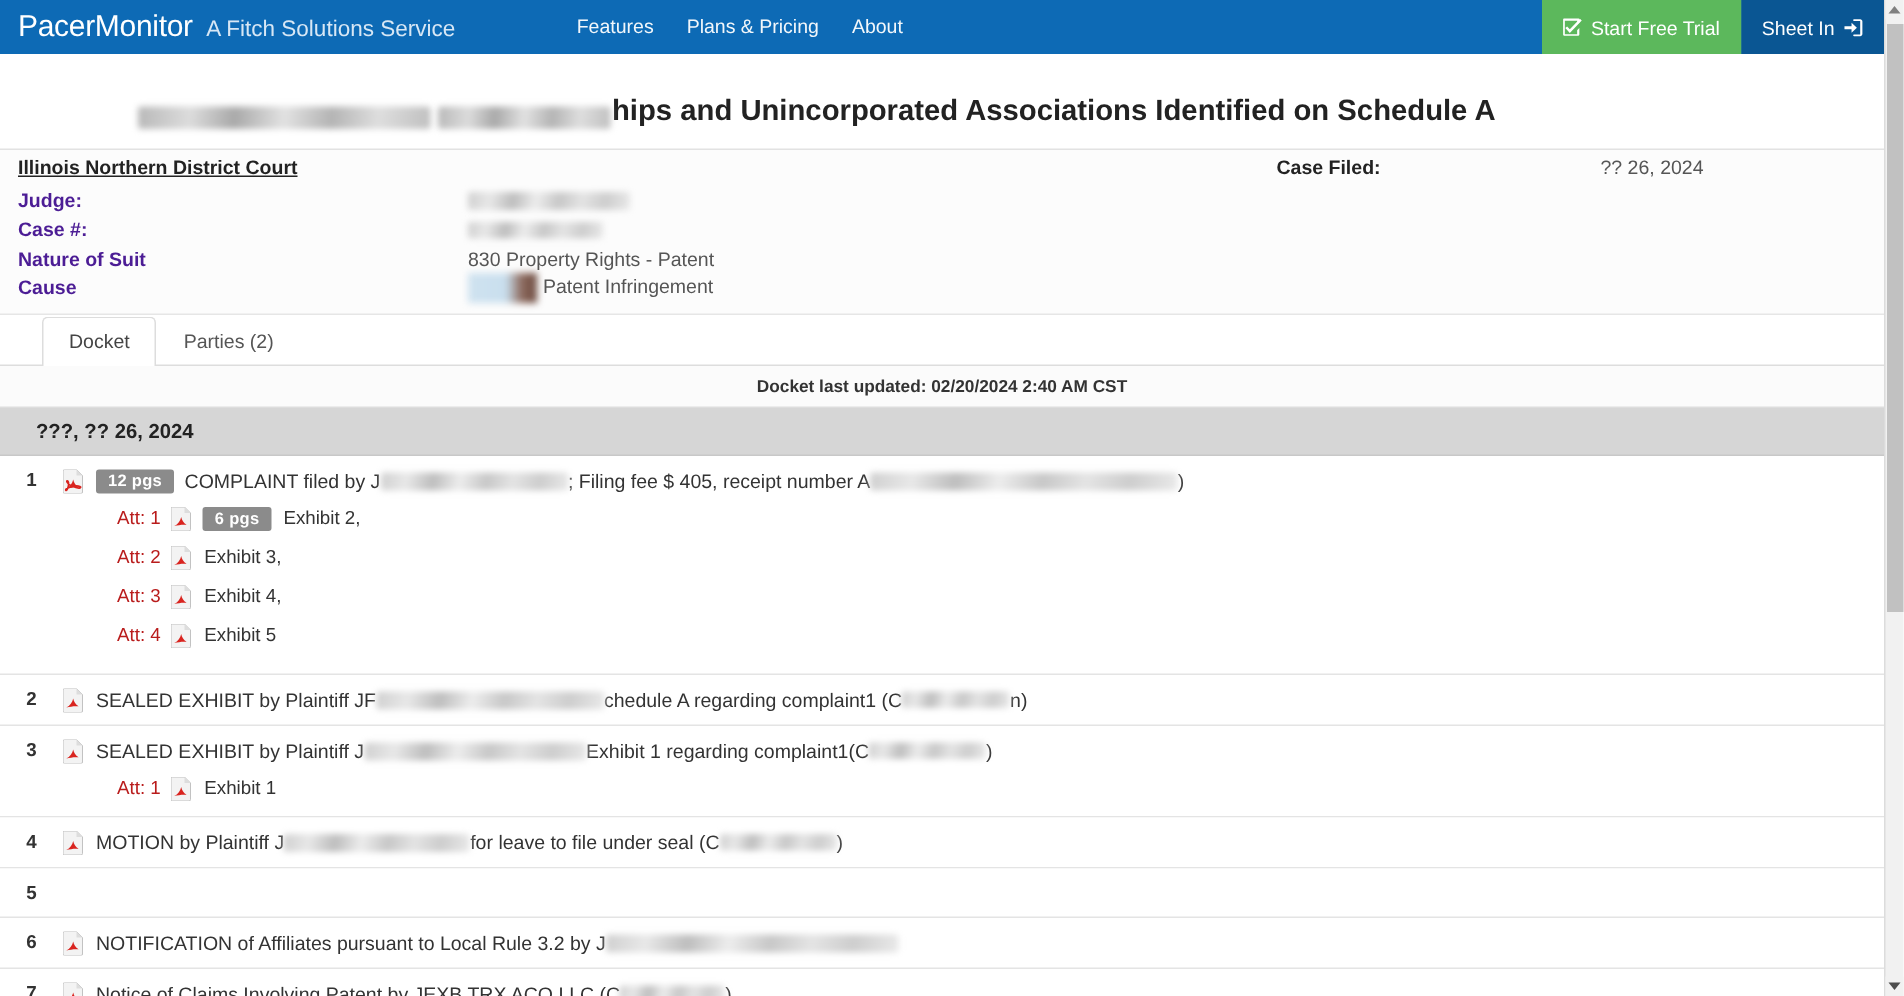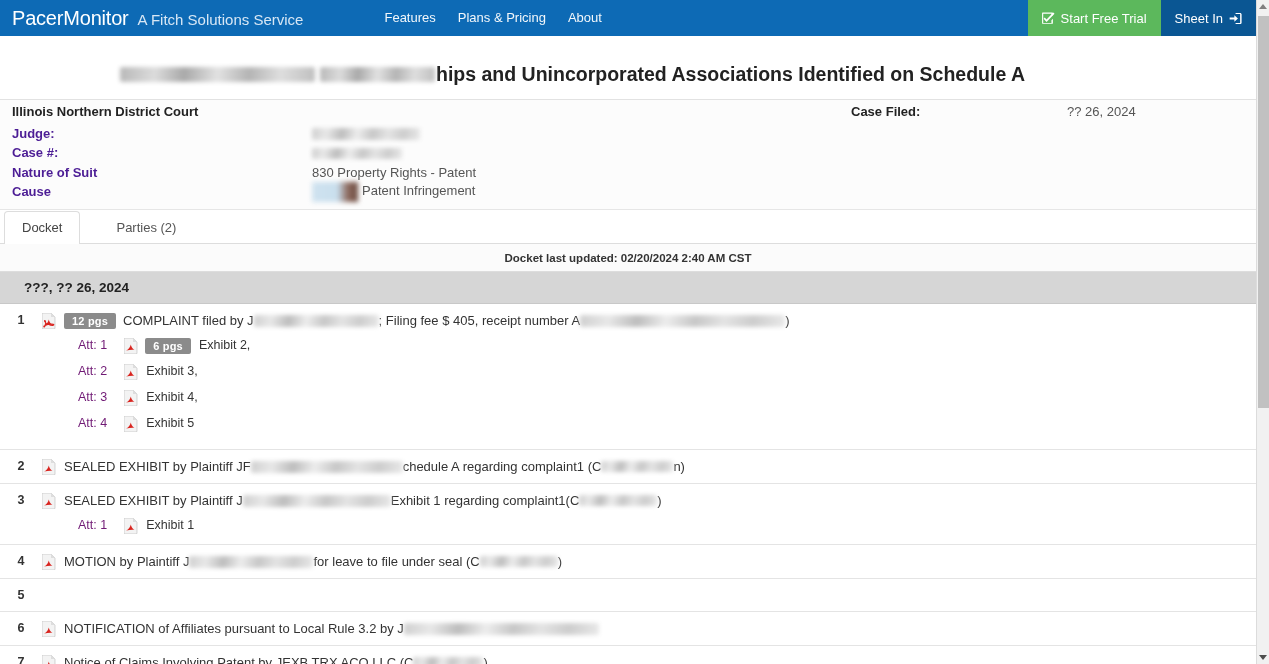--- a/index.html
+++ b/index.html
@@ -83,22 +83,22 @@
   .ico { display: inline-flex; align-items: center; }
 
   
   #title-wrap {
     height: 64px; display: flex; align-items: center;
     border-bottom: 1px solid #e2e2e2;
     background: #fff;
   }
   #case-title {
     font-size: 19.5px; font-weight: 700; color: #222;
-    padding-left: 120px; white-space: nowrap;
-    display: flex; align-items: center; margin-top: 28px;
+    padding-left: 92px; white-space: nowrap;
+    display: flex; align-items: flex-end; margin-top: 28px;
   }
   .redact {
     display: inline-block;
     background: linear-gradient(100deg,#cfcfcf 0%,#e8e8e8 14%,#bdbdbd 28%,#ededed 42%,#c7c7c7 56%,#e4e4e4 70%,#cdcdcd 84%,#e9e9e9 100%);
     filter: blur(2.1px);
     border-radius: 2px;
     vertical-align: middle;
   }
   .redact-dk {
     display: inline-block;
@@ -113,41 +113,40 @@
     position: relative;
     padding: 14px 0 12px 0;
     background: #fcfcfc;
     border-bottom: 1px solid #e6e6e6;
     height: 110px;
   }
   .meta-left { position: absolute; left: 12px; top: 4px; width: 560px; }
   .meta-row { display: flex; align-items: center; height: 19.5px; font-size: 13px; }
   .meta-lbl { font-weight: 700; color: #4c1d95; width: 300px; }
   .meta-val { color: #555; }
-  .courtname { font-weight: 700; font-size: 13px; color: #222; height: 19.5px; }
+  .courtname { font-weight: 700; font-size: 13px; color: #222; height: 19.5px; text-decoration: underline; }
 
   .meta-right { position: absolute; left: 851px; top: 4px; display: flex; font-size: 13px; }
   .meta-right .k { font-weight: 700; color: #222; width: 216px; }
   .meta-right .v { color: #555; }
 
   .cause-blur {
     display: inline-block; width: 46px; height: 20px;
     background: linear-gradient(90deg,#cfe2ef 0%,#c9dfee 55%,#8d6a5e 78%,#6b4a3f 100%);
     filter: blur(2.4px);
     vertical-align: middle;
     margin-right: 4px;
   }
 
   
   #tabs {
     display: flex; align-items: flex-end;
-    padding-left: 4px; height: 34px;
+    padding-left: 28px; height: 34px;
     border-bottom: 1px solid #dddddd;
     background: #fff;
-    gap: 18px;
   }
   .tab {
     font-size: 13px; color: #555; padding: 7px 17px 7px 17px;
     cursor: pointer; line-height: 18px;
     border: 1px solid transparent; border-bottom: none;
     margin-bottom: -1px; border-radius: 4px 4px 0 0;
   }
   .tab.active {
     background: #fff; border-color: #dddddd; color: #444;
   }
@@ -189,21 +188,21 @@
     font-size: 11px; font-weight: 700; line-height: 12px;
     padding: 2px 8px; border-radius: 2px; margin-right: 7px;
     letter-spacing: 0.2px;
   }
   .atts { padding: 6px 0 2px 36px; }
   .att-line {
     display: flex; align-items: center;
     font-size: 12.5px; color: #333; line-height: 19px;
     margin-bottom: 7px; white-space: nowrap;
   }
-  .att-lbl { margin-right: 17px; color: #701a75; }
+  .att-lbl { margin-right: 7px; color: #b91c1c; }
   .att-line .pdf-ico { margin-right: 7px; }
   .att-name { margin-left: 1px; }
   .smudge {
     display: inline-block;
     background: linear-gradient(90deg,#f2f2f2,#e0e0e0,#f4f4f4);
     filter: blur(2px); border-radius: 2px; vertical-align: middle;
   }
 </style>
 </head>
 <body>

